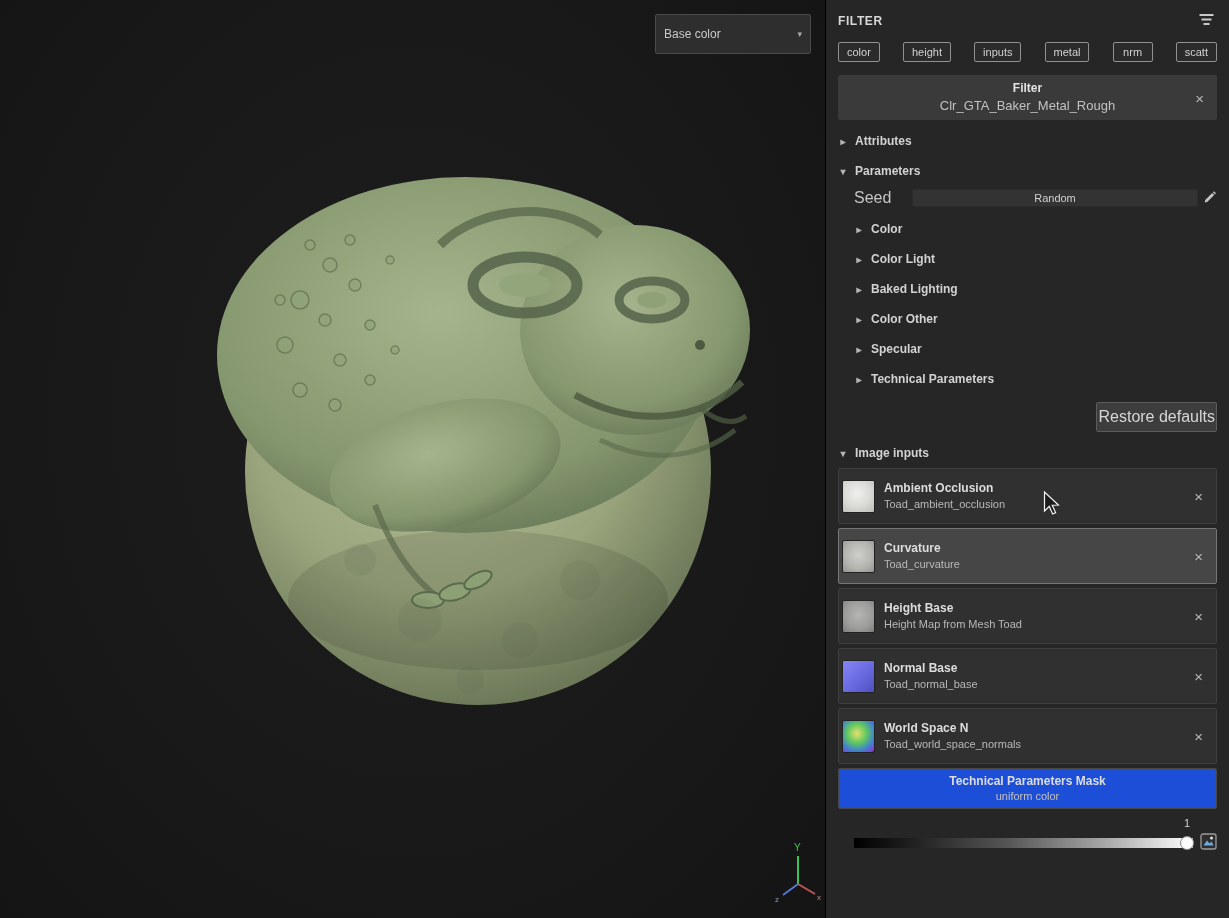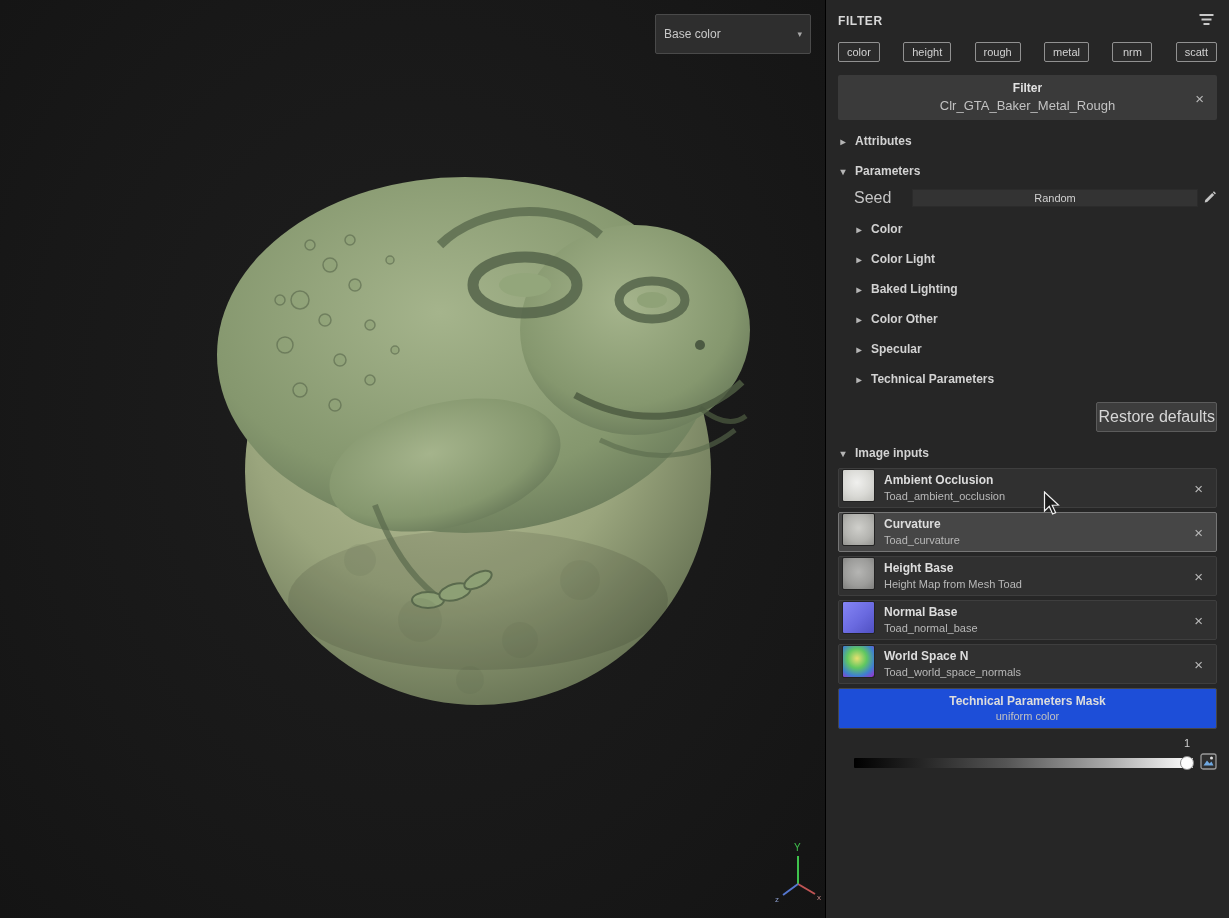--- a/index.html
+++ b/index.html
@@ -46,21 +46,21 @@
   .seed-field { flex:1; background:#333333; border:1px solid #2b2b2b; height:18px; display:flex;
     align-items:center; justify-content:center; font-size:11px; color:#d0d0d0; cursor:pointer; }
   .pencil-btn { background:none; border:none; padding:0; margin-left:5px; cursor:pointer; }
 
   .param-group { height:30px; }
 
   .restore-row { display:flex; justify-content:flex-end; padding:8px 0 6px; }
   .restore-btn { background:#3d3d3d; border:1px solid #5c5c5c; border-radius:2px; color:#d6d6d6;
     font-size:16px; padding:5px 1px; cursor:pointer; font-family:inherit; }
 
-  .input-row { position:relative; display:flex; height:40px; margin-bottom:4px;
+  .input-row { position:relative; display:flex; align-items:center; height:56px; margin-bottom:4px;
     background:#303030; border:1px solid #3e3e3e; border-radius:2px; padding:0 26px 0 3px; cursor:pointer; }
   .input-row.hovered { background:#464646; border-color:#767676; }
   .thumb { width:33px; height:33px; border-radius:2px; margin-right:9px; flex:none; border:1px solid #222; }
   .thumb-ao   { background:radial-gradient(circle at 45% 40%, #f0f0ee 0%, #d9d9d5 55%, #bdbdb8 100%); }
   .thumb-curv { background:radial-gradient(circle at 50% 45%, #cfcfcb 0%, #b3b3af 60%, #93938f 100%); }
   .thumb-hgt  { background:radial-gradient(circle at 50% 45%, #b5b5b3 0%, #9c9c9a 60%, #7e7e7c 100%); }
   .thumb-nrm  { background:linear-gradient(135deg, #8585f5 0%, #6a6ae0 55%, #5050c2 100%); }
   .thumb-wsn  { background:radial-gradient(circle at 45% 40%, #e8e070 0%, #60c860 38%, #3f7fd0 70%, #8a3fd0 92%, #202020 100%); }
   .row-text { display:flex; flex-direction:column; justify-content:center; }
   .row-name { font-size:12px; font-weight:bold; color:#dddddd; line-height:1.4; }
@@ -183,21 +183,21 @@
           <line x1="1.5" y1="2" x2="15.5" y2="2" stroke="#c9c9c9" stroke-width="2"></line>
           <line x1="3.5" y1="6.5" x2="13.5" y2="6.5" stroke="#c9c9c9" stroke-width="2"></line>
           <line x1="5.5" y1="11" x2="11.5" y2="11" stroke="#c9c9c9" stroke-width="2"></line>
         </svg>
       </button>
     </div>
 
     <div class="channels">
       <button class="chan-btn">color</button>
       <button class="chan-btn">height</button>
-      <button class="chan-btn">rough</button>
+      <button class="chan-btn">inputs</button>
       <button class="chan-btn">metal</button>
       <button class="chan-btn">nrm</button>
       <button class="chan-btn">scatt</button>
     </div>
 
     <div class="filter-card">
       <div class="filter-card-title">Filter</div>
       <div class="filter-card-name">Clr_GTA_Baker_Metal_Rough</div>
       <button class="close-btn">×</button>
     </div>

